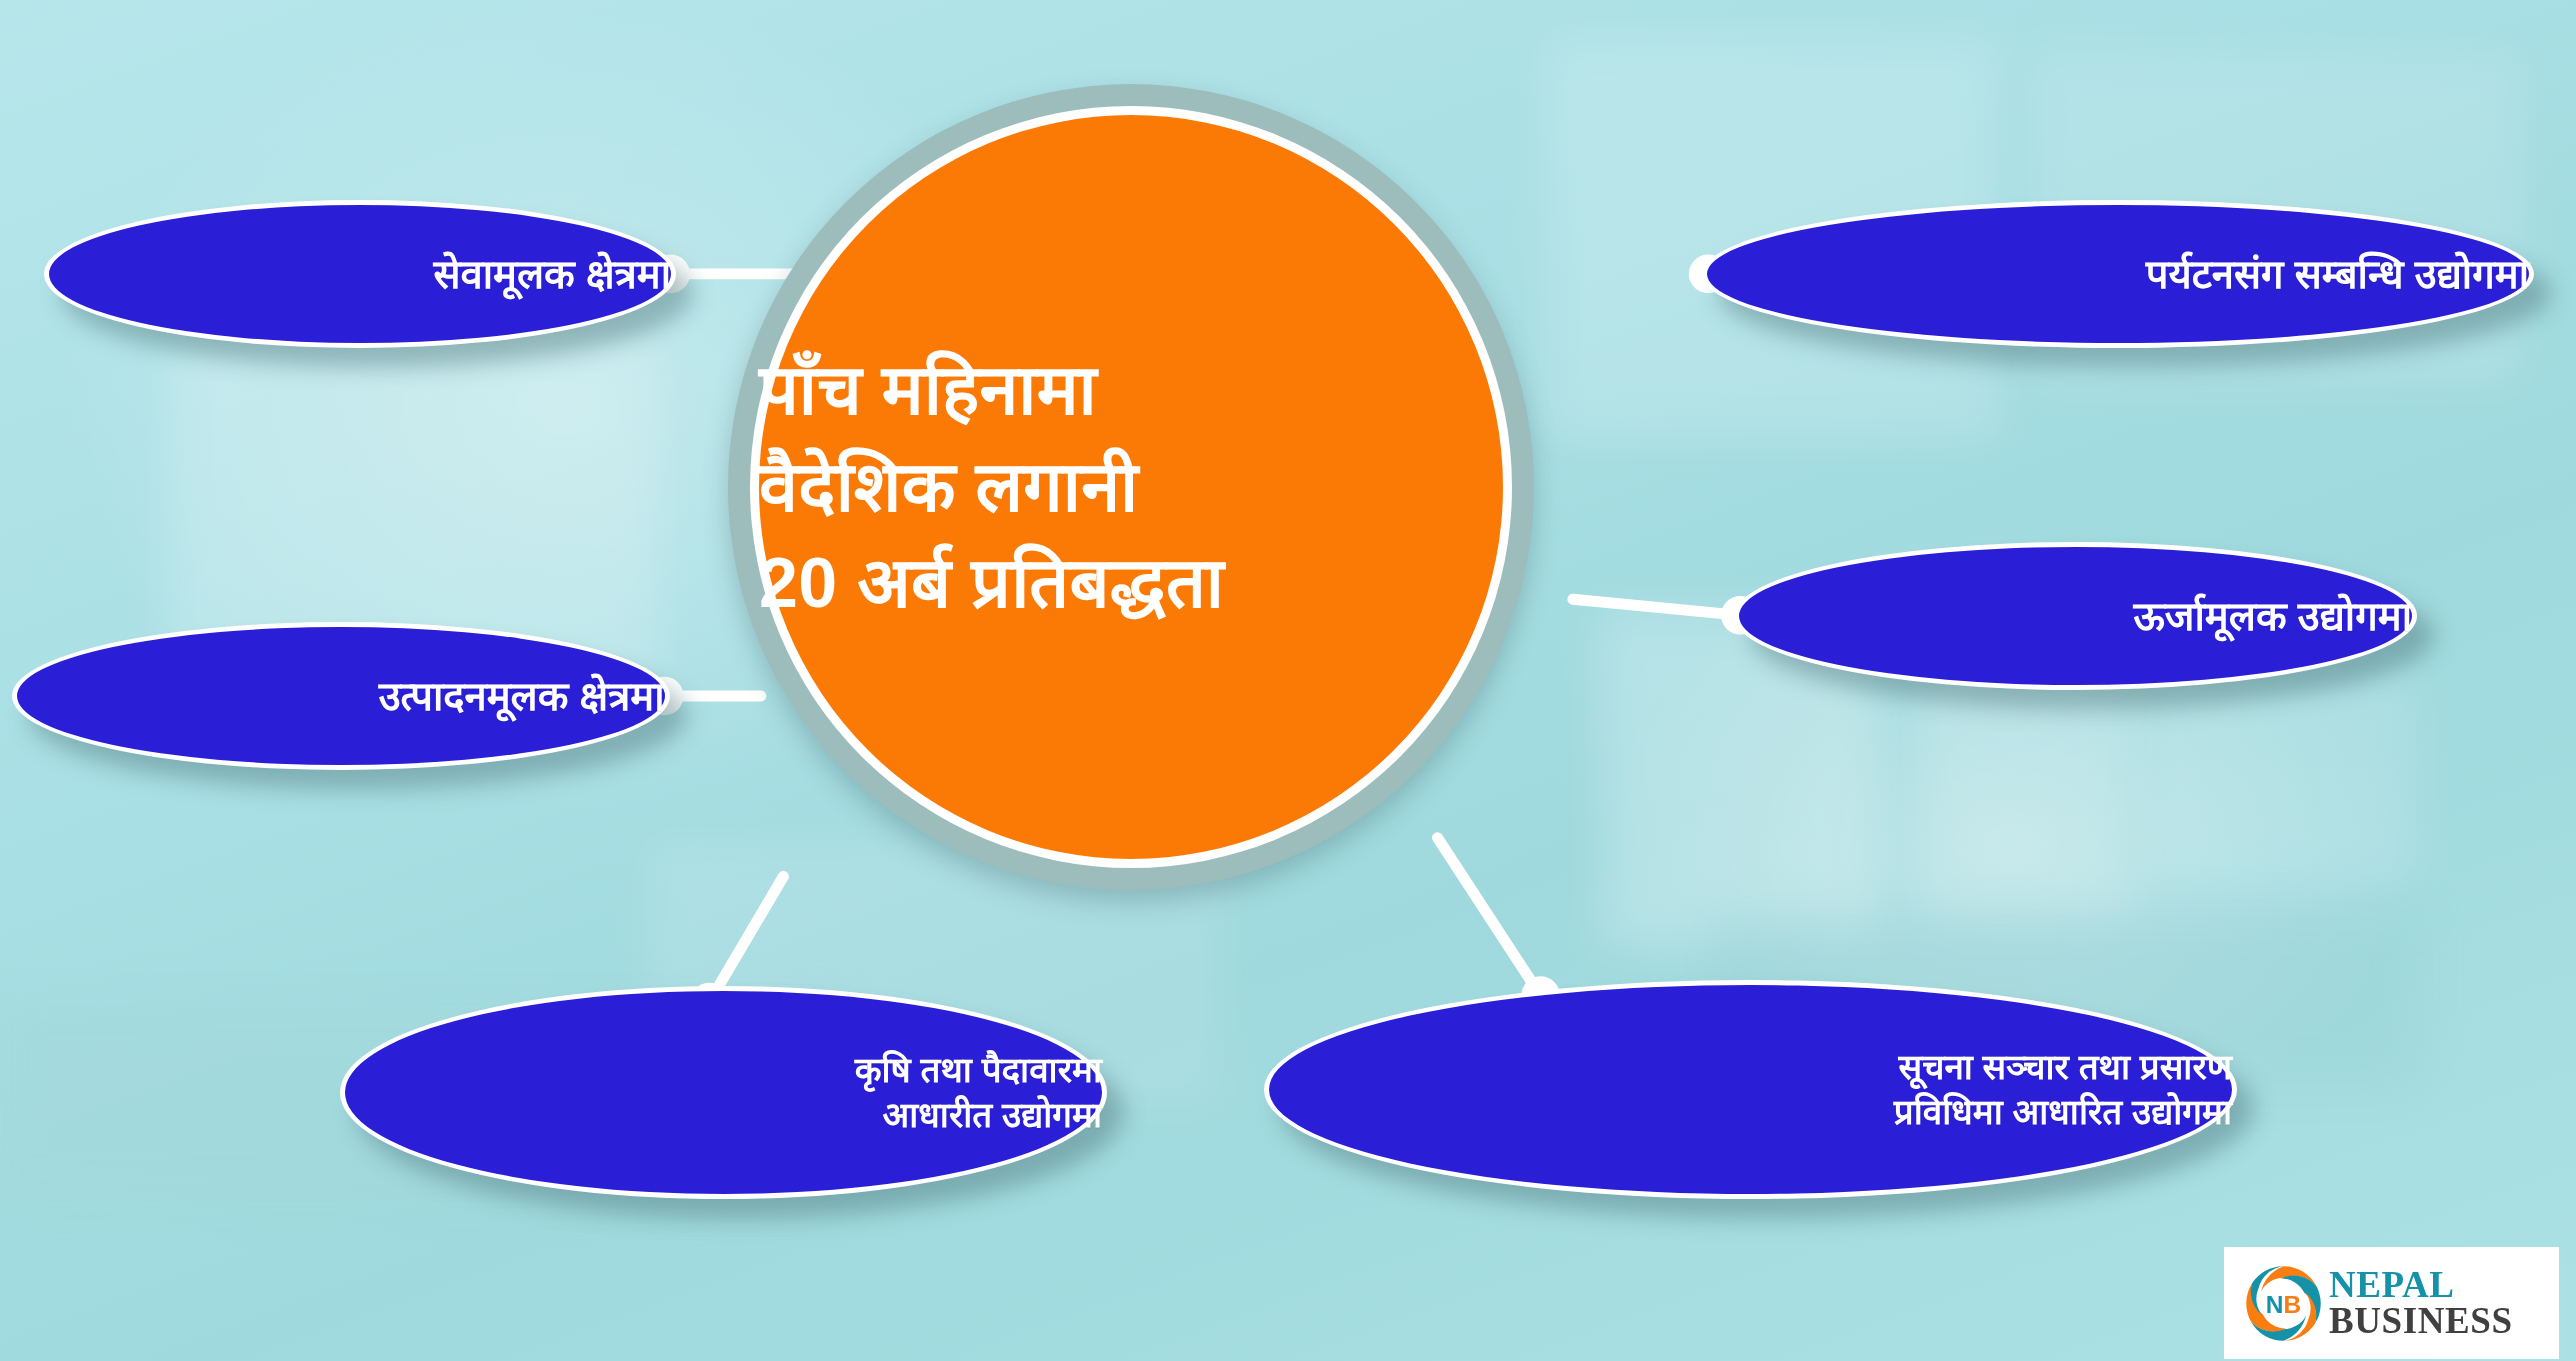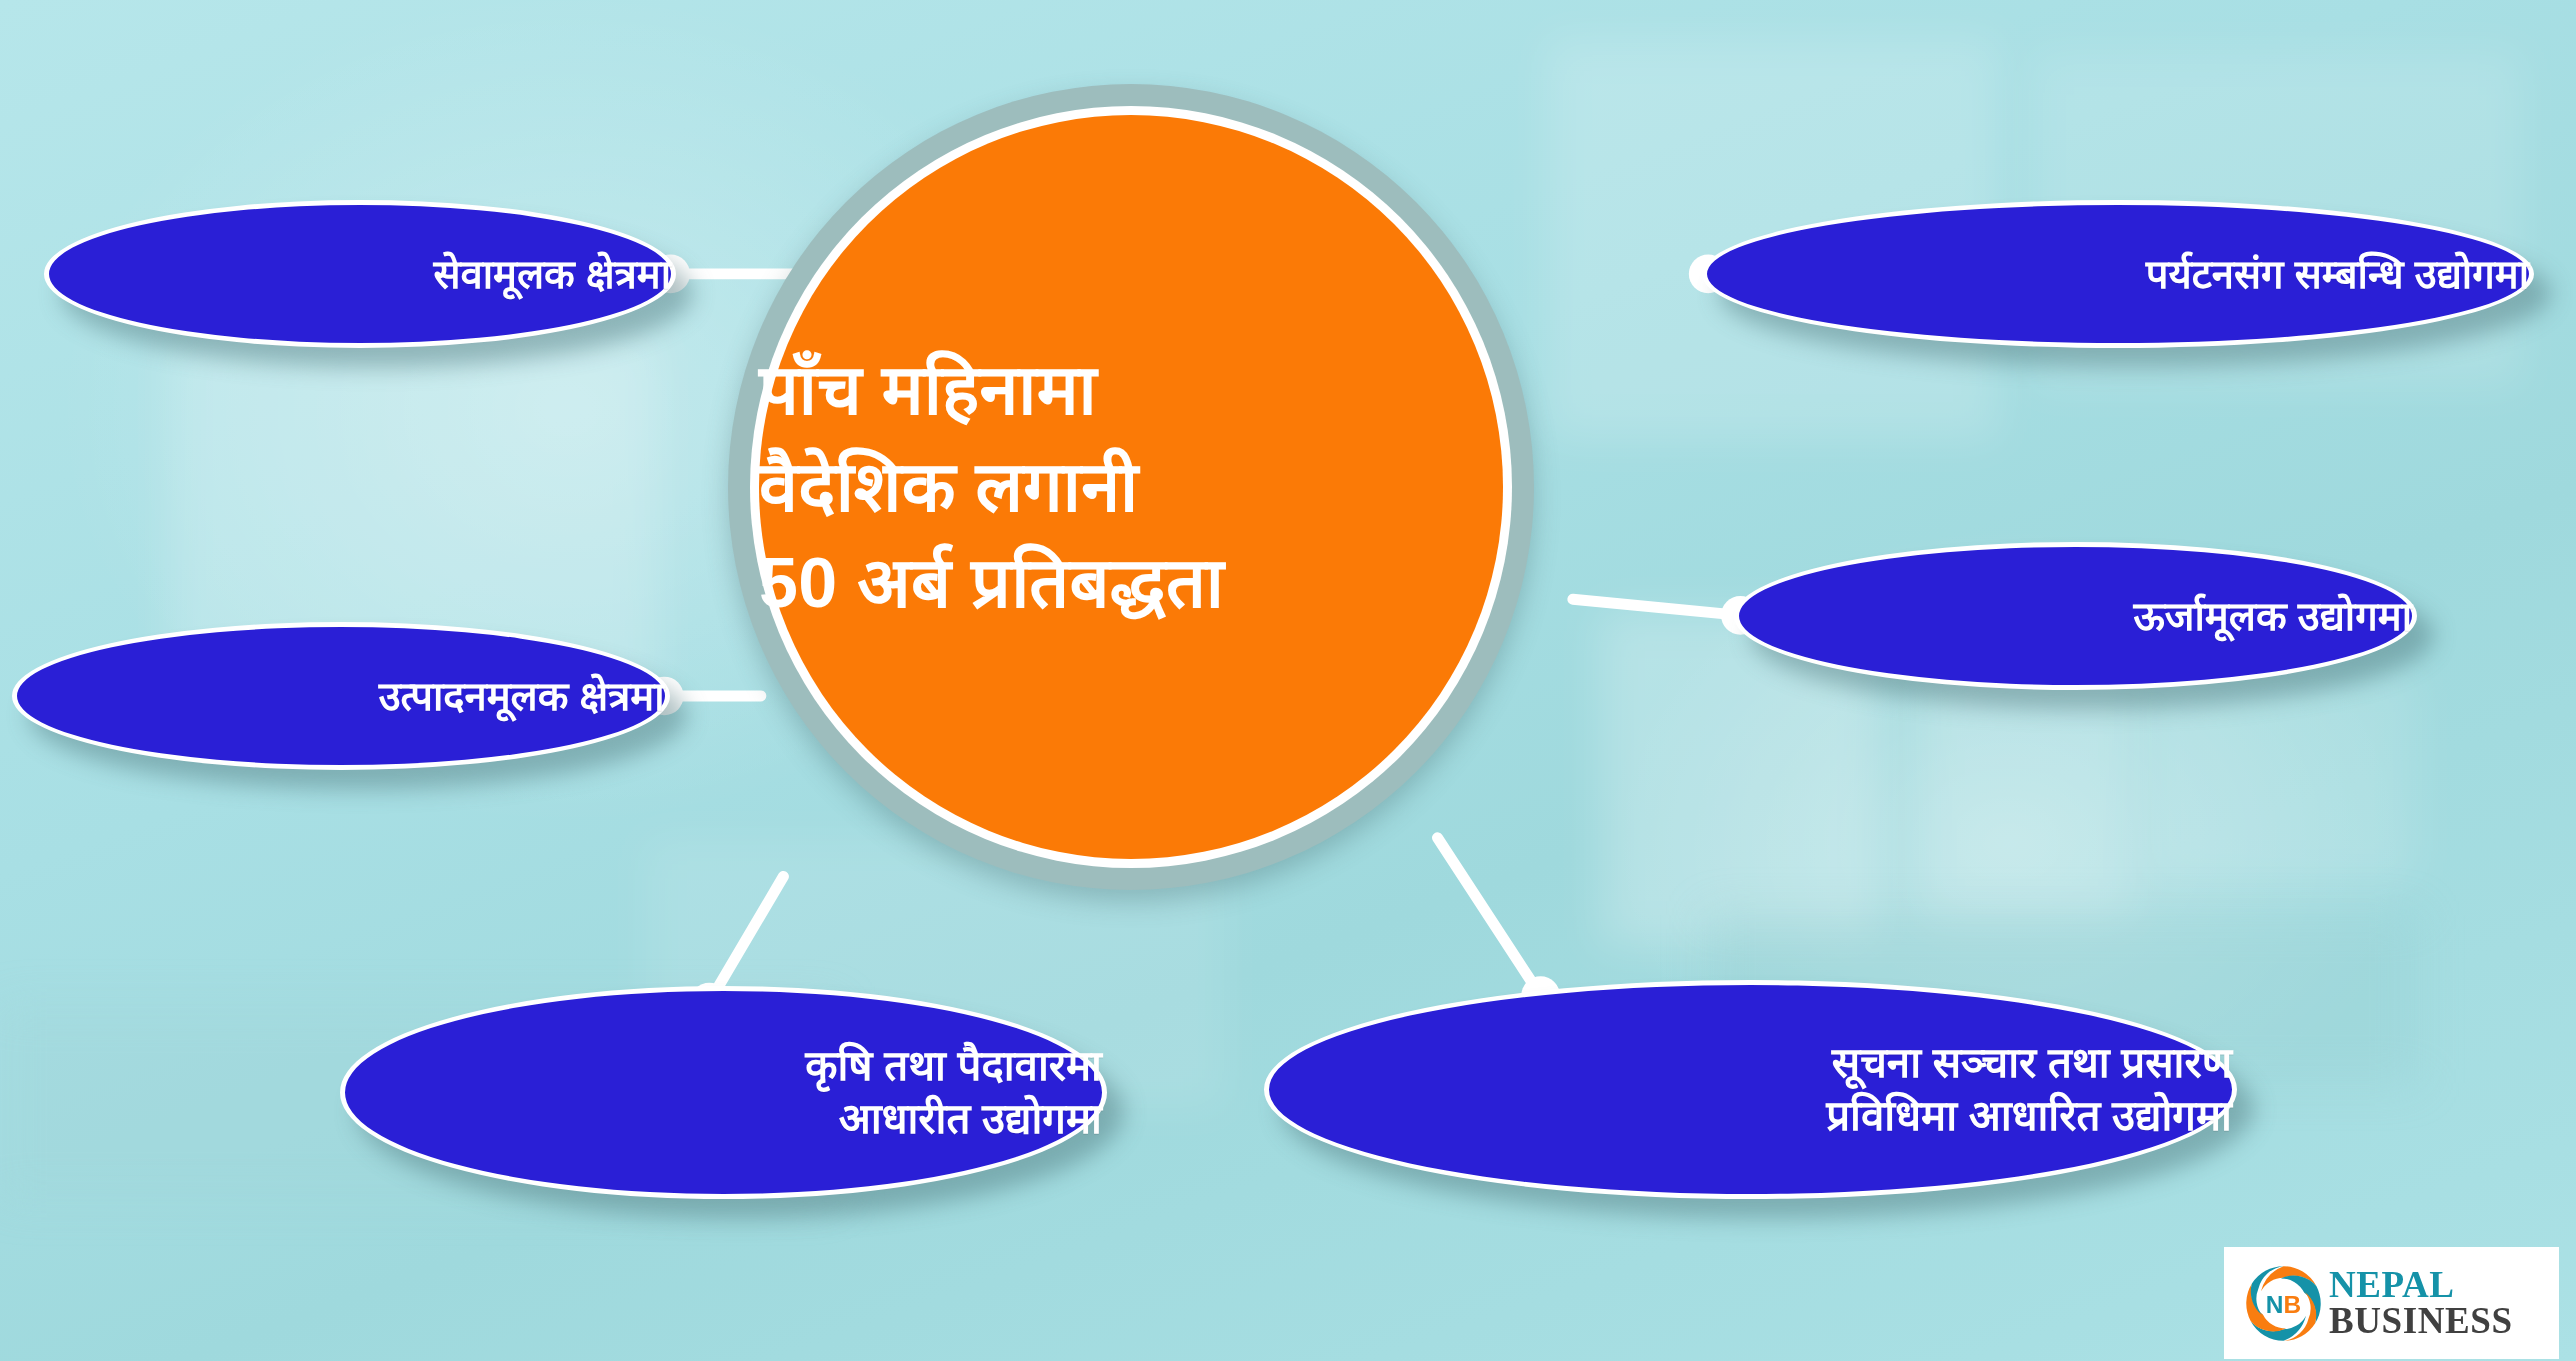--- a/index.html
+++ b/index.html
@@ -79,21 +79,21 @@
   }
   .node .ntext{
     color:#ffffff;
     font-weight:700;
     font-size:40px;
     line-height:1.26;
     text-align:center;
     white-space:nowrap;
     text-shadow:0 1.3px 0 rgba(0,0,0,.10);
   }
-  .node.two-line .ntext{ font-size:42px; }
+  .node.two-line .ntext{ font-size:35px; }
 
   #node-service     { left:44px;   top:200px;  width:632px;  height:148px; }
   #node-production  { left:11.6px;   top:622px;  width:658px; height:148px; }
   #node-tourism     { left:1702px; top:200px;  width:832px; height:148px; }
   #node-energy      { left:1734px; top:542px;  width:683px; height:148px; }
   #node-agri        { left:340px;  top:986px; width:767px; height:213px; }
   #node-ict         { left:1264px; top:980px; width:973px; height:219px; }
 
   
   #logo{
@@ -150,21 +150,21 @@
     <circle cx="2650" cy="425" r="30"></circle>
   </g>
 </svg>
 
 <div id="hub">
   <div class="outer-ring"></div>
   <div class="white-ring"></div>
   <div class="core">
     <div class="hline">पाँच महिनामा</div>
     <div class="hline">वैदेशिक लगानी</div>
-    <div class="hline">50 अर्ब प्रतिबद्धता</div>
+    <div class="hline">20 अर्ब प्रतिबद्धता</div>
   </div>
 </div>
 
 <div class="node" id="node-service">
   <div class="ntext">सेवामूलक क्षेत्रमा</div>
 </div>
 
 <div class="node" id="node-production">
   <div class="ntext">उत्पादनमूलक क्षेत्रमा</div>
 </div>

